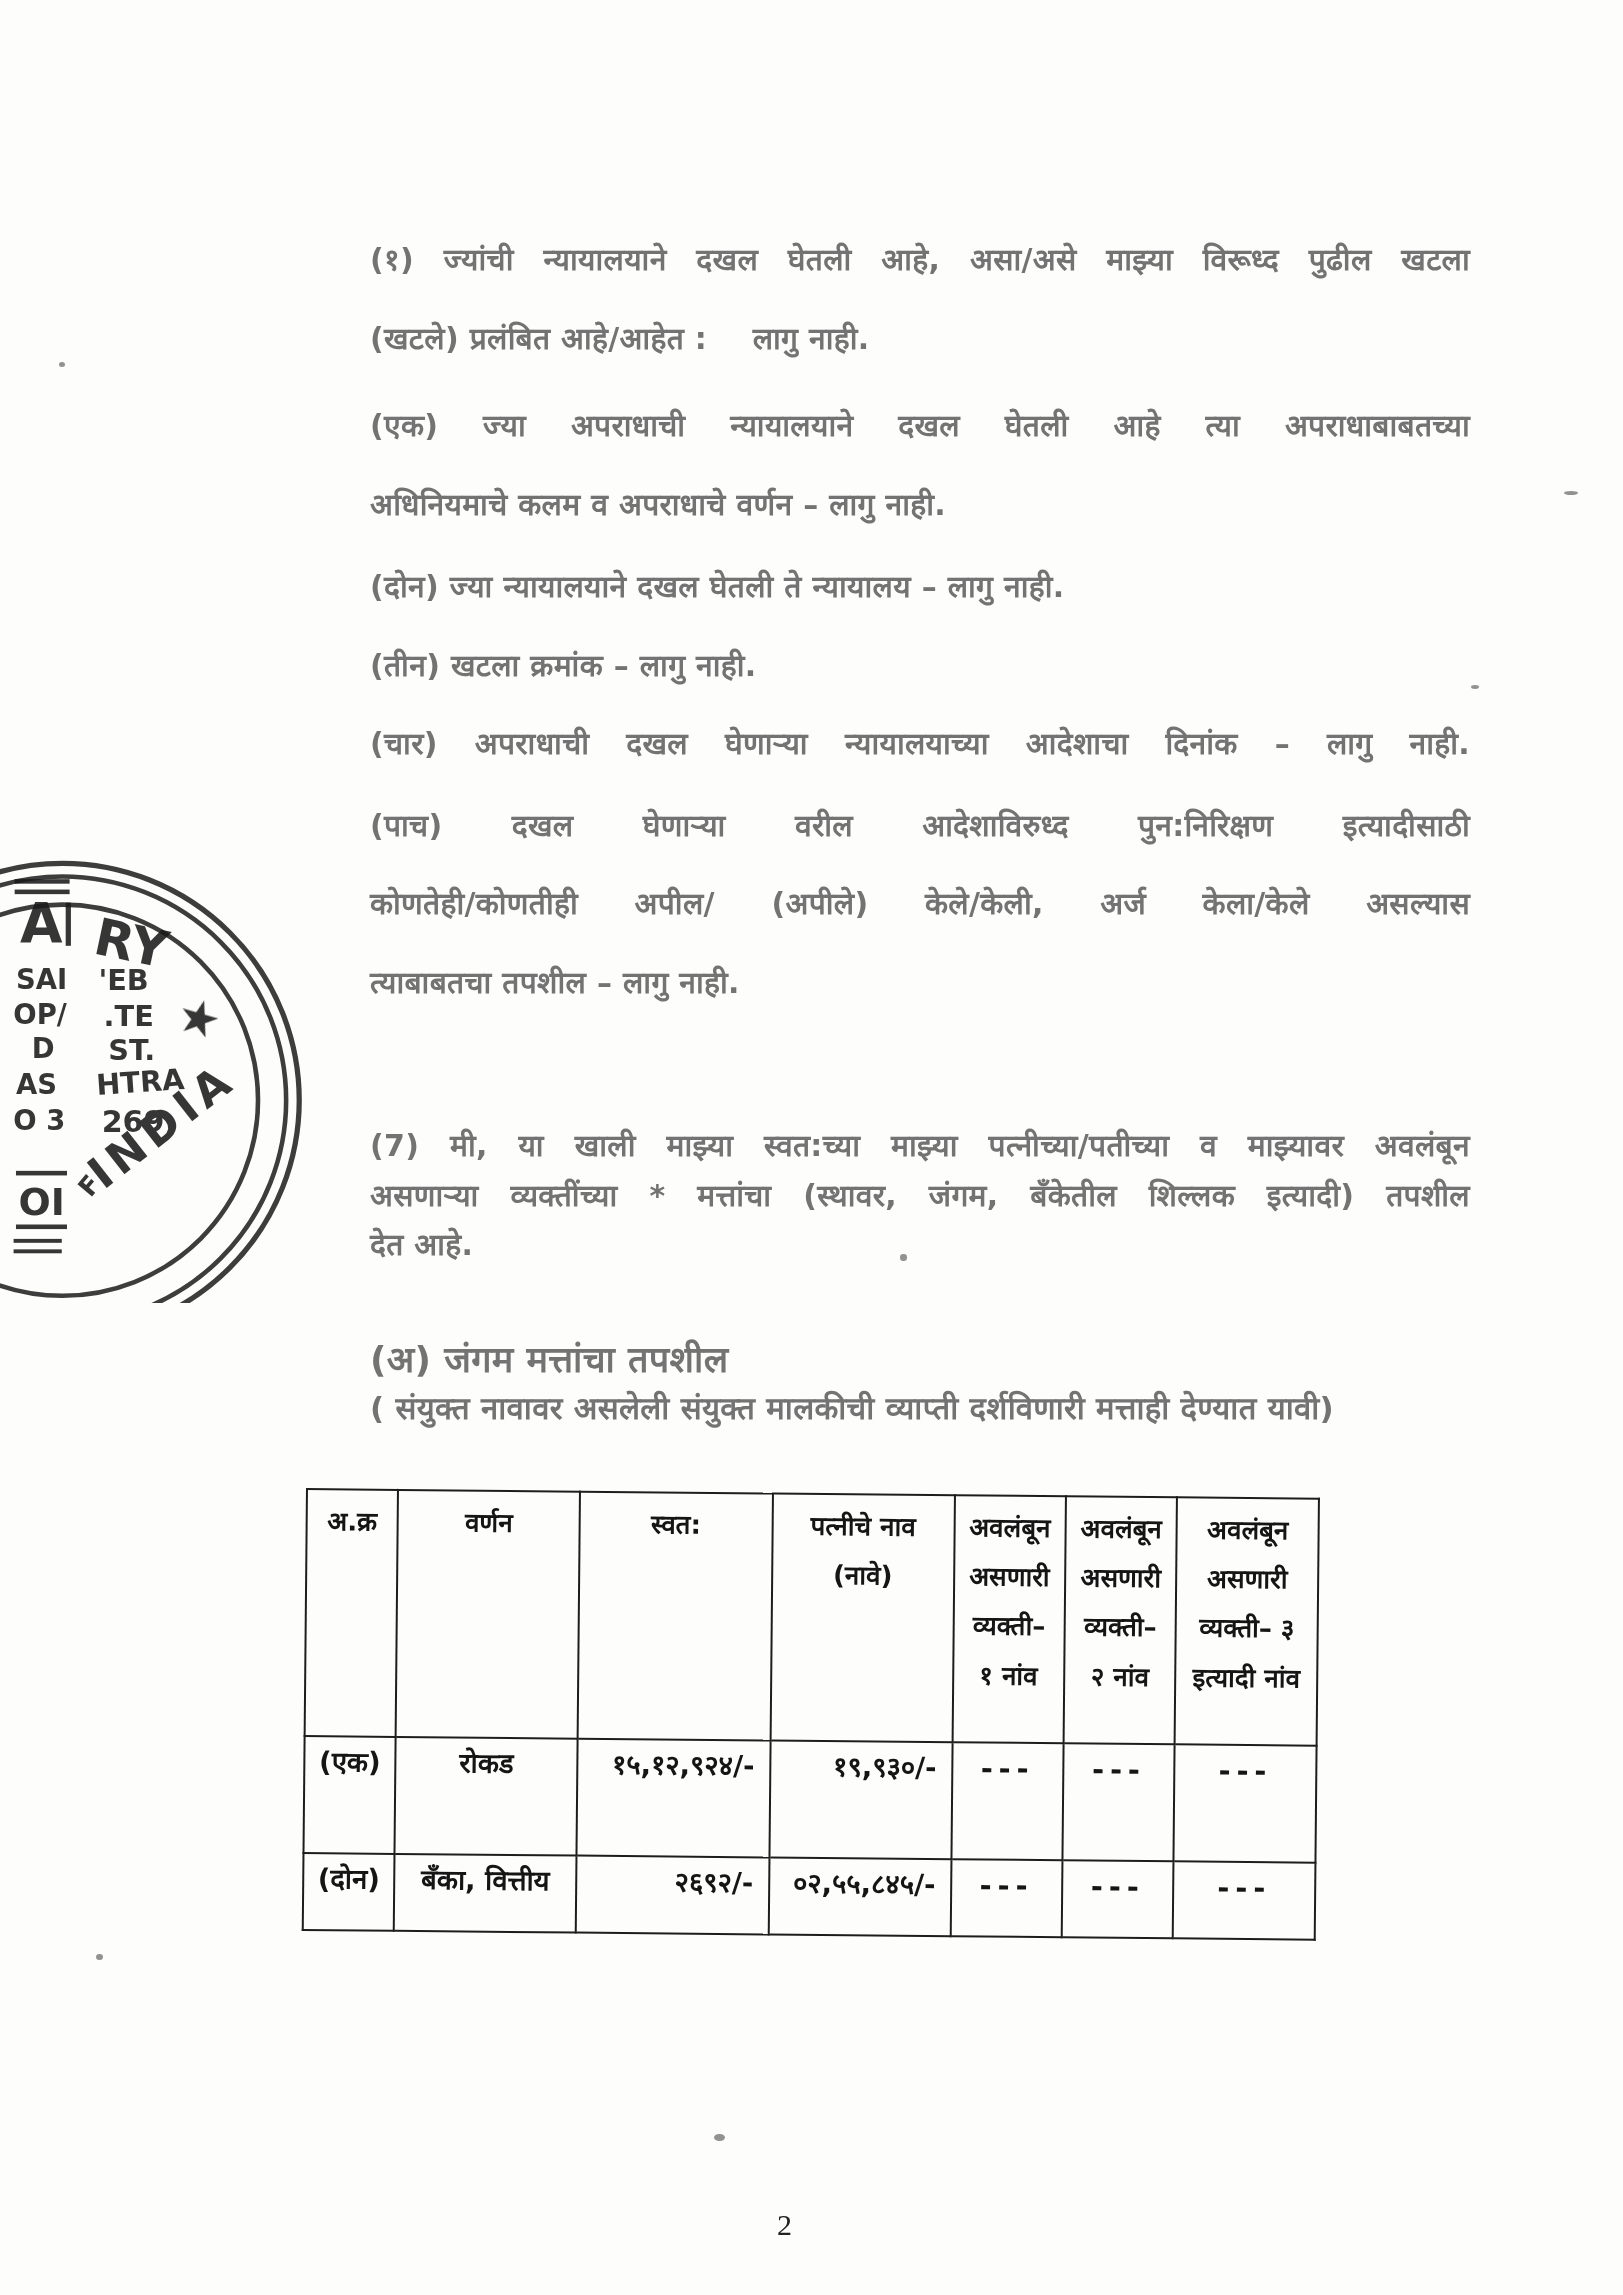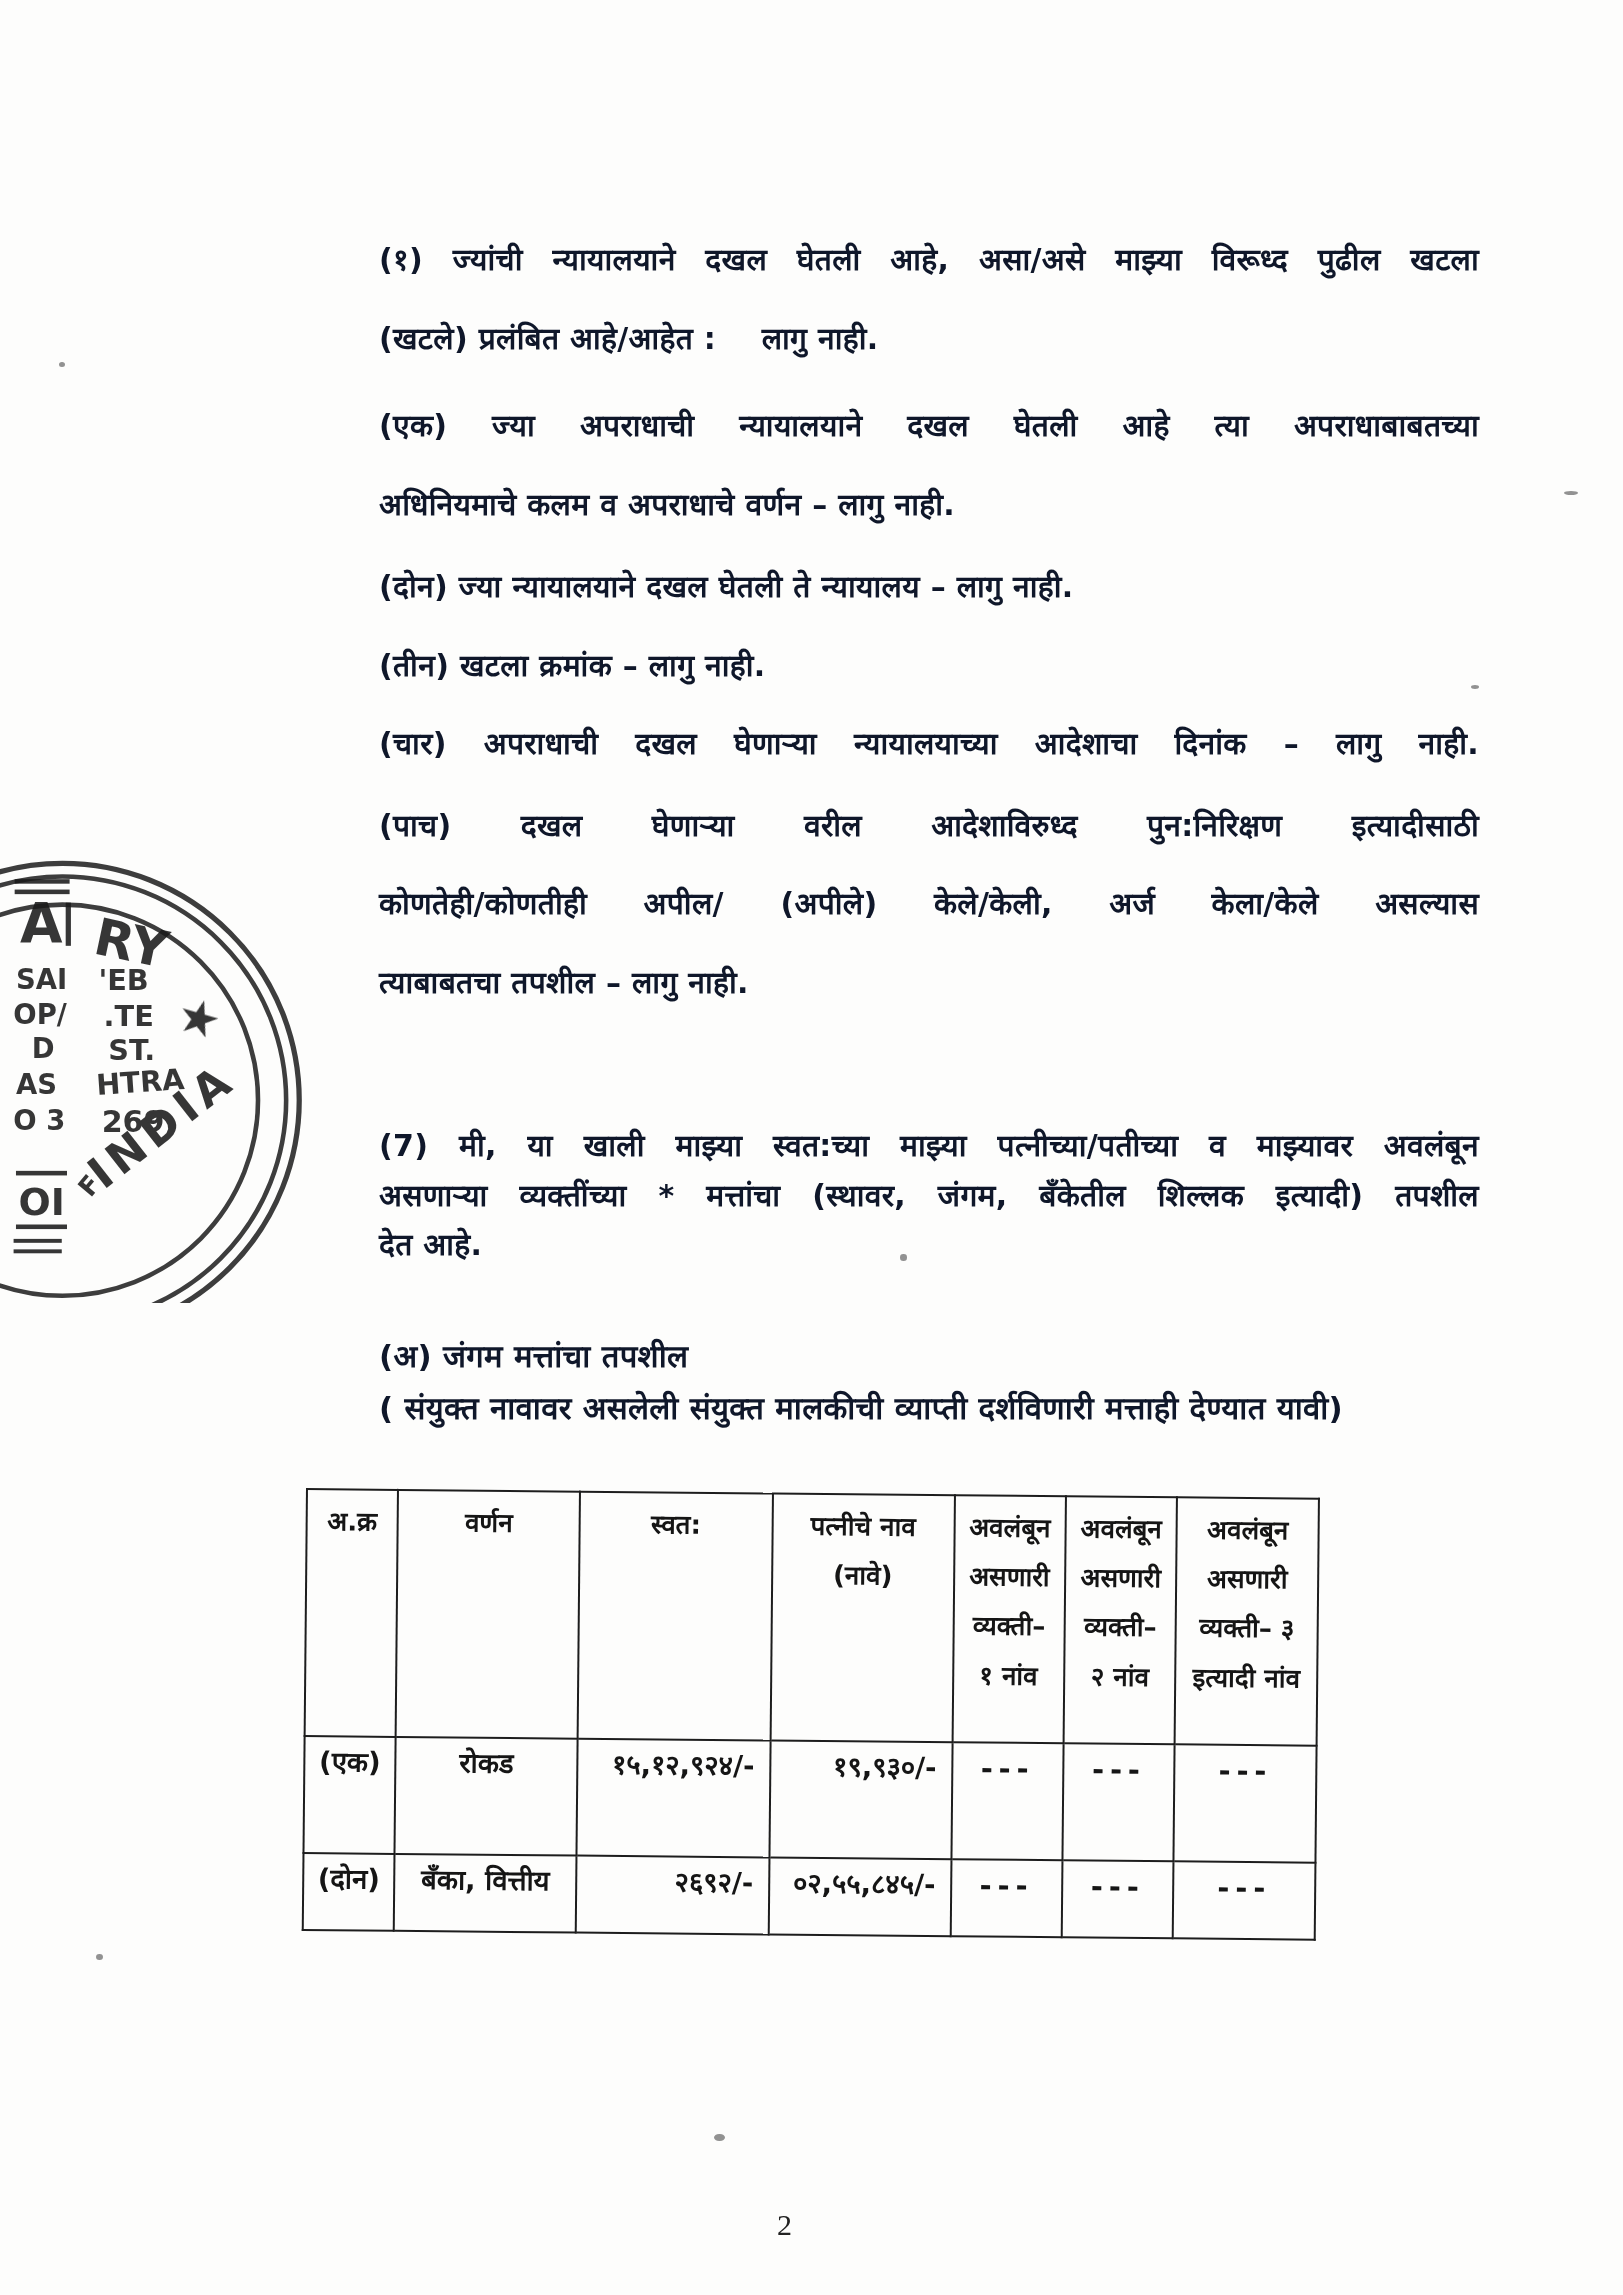--- a/index.html
+++ b/index.html
@@ -3,25 +3,25 @@
 <meta charset="utf-8">
 <style>
   html,body{margin:0;padding:0;background:#e8e8e8;}
   .page{
     position:relative; width:1624px; height:2295px; background:#fdfdfc;
     font-family:"DejaVu Sans","Liberation Sans",sans-serif; color:#141414;
     overflow:hidden;
   }
   .content{position:absolute; left:363px; top:0; width:1100px;}
   .line{
-    position:absolute; left:16px; width:100%; font-size:30px; font-weight:bold;
-    letter-spacing:0.3px; white-space:normal; line-height:1.25; color:#0f172a;
+    position:absolute; left:7px; width:100%; font-size:30px; font-weight:bold;
+    letter-spacing:0.3px; white-space:normal; line-height:1.25; color:#737373;
   }
   .stretch{text-align:justify; text-align-last:justify;}
-  .sec-title{font-size:31px;}
+  .sec-title{font-size:36px;}
   .sec-note{font-size:31px;}
   
   .tbl-wrap{position:absolute; left:306px; top:1488px; width:1014px;
             transform:rotate(0.55deg); transform-origin:left top;}
   table{border-collapse:collapse; width:100%; table-layout:fixed;}
   td,th{border:2.6px solid #1d1d1d; vertical-align:top; font-weight:bold;
         color:#151515; padding:6.5px 7.9px; overflow:hidden;}
   th{font-size:26px; text-align:center; line-height:1.9; font-weight:bold;}
   td{font-size:27.5px; line-height:1.3;}
   tr.hdr{height:247px;}

